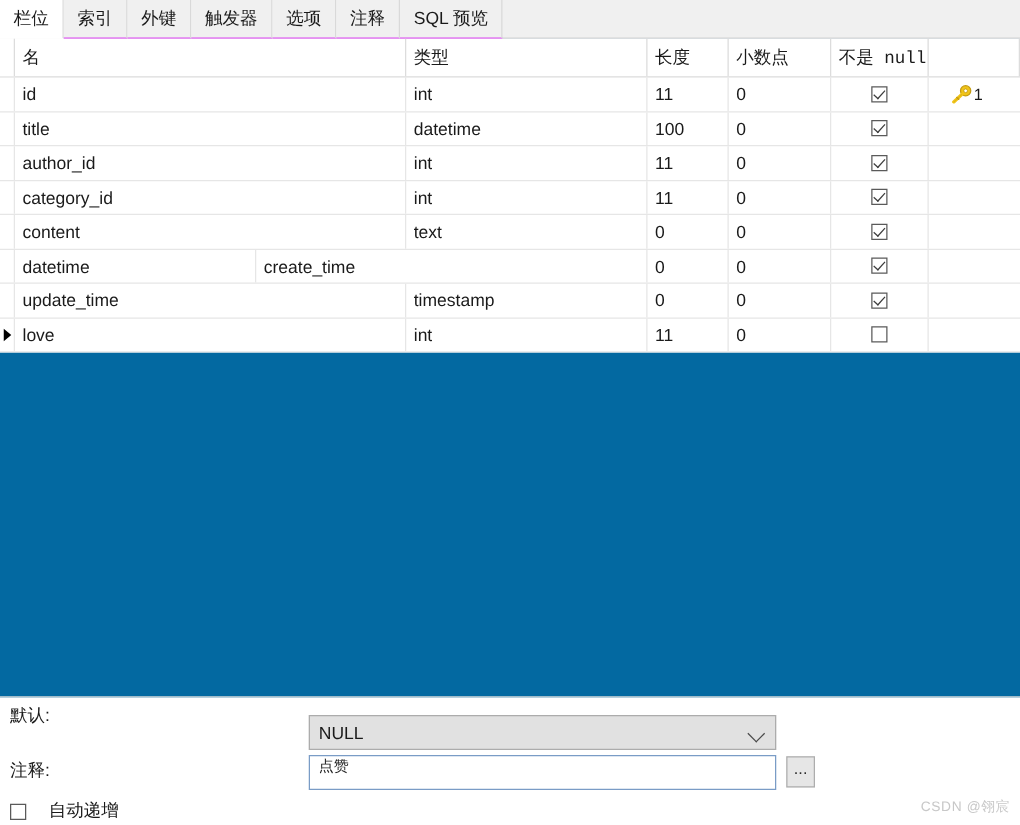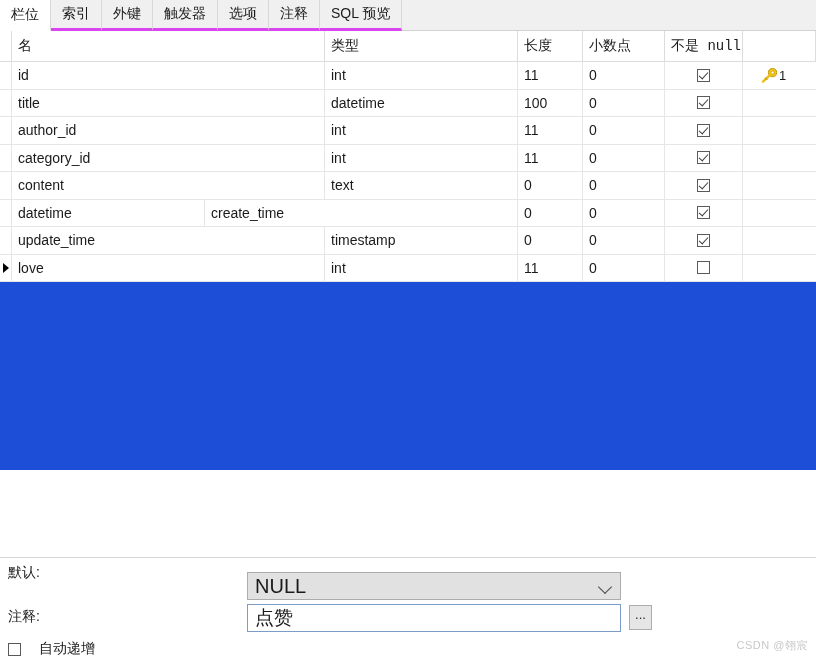--- a/index.html
+++ b/index.html
@@ -4,22 +4,22 @@
 <style>
   html, body {
     margin: 0; padding: 0;
     width: 816px; height: 660px;
     background: #ffffff;
     font-family: "Liberation Sans", "DejaVu Sans", sans-serif;
     overflow: hidden;
   }
   #app {
     position: relative;
-    width: 816px; height: 470px;
-    background: #1d4ed8;
+    width: 816px; height: 660px;
+    background: #0369a1;
   }
 
   
   .tabbar {
     position: absolute;
     left: 0; top: 0;
     width: 816px; height: 31px;
     background: #f0f0f0;
     border-bottom: 1px solid #d2d2d2;
     box-sizing: border-box;
@@ -33,21 +33,21 @@
   }
   .tab {
     display: flex;
     align-items: center;
     justify-content: center;
     padding: 0 11px;
     font-size: 14px;
     color: #1a1a1a;
     background: #f0f0f0;
     border-right: 1px solid #d9d9d9;
-    border-bottom: 3px solid #d946ef;
+    border-bottom: 1px solid #d946ef;
     box-sizing: border-box;
     cursor: default;
     white-space: nowrap;
   }
   .tab.first { border-left: none; }
   .tab.active {
     background: #ffffff;
     border-bottom: 1px solid #ffffff;
     border-right: 1px solid #d9d9d9;
   }
@@ -144,42 +144,42 @@
   .combo {
     position: absolute;
     left: 247px; top: 14px;
     width: 374px; height: 28px;
     background: #e1e1e1;
     border: 1px solid #acacac;
     box-sizing: border-box;
     display: flex;
     align-items: center;
     padding-left: 7px;
-    font-size: 20px;
+    font-size: 14px;
     color: #1a1a1a;
   }
   .combo .chev {
     position: absolute;
     right: 10px; top: 9px;
     width: 9px; height: 9px;
     border-right: 1.6px solid #4a4a4a;
     border-bottom: 1.6px solid #4a4a4a;
     transform: rotate(45deg);
   }
   .textbox {
     position: absolute;
     left: 247px; top: 46px;
     width: 374px; height: 28px;
     background: #ffffff;
     border: 1px solid #7a9cc6;
     box-sizing: border-box;
     display: flex;
     align-items: flex-start;
     padding-left: 7px;
-    font-size: 19px;
+    font-size: 12px;
     color: #1a1a1a;
   }
   .ellipsis-btn {
     position: absolute;
     left: 629px; top: 47px;
     width: 23px; height: 25px;
     background: #e6e6e6;
     border: 1px solid #adadad;
     box-sizing: border-box;
     display: flex;

